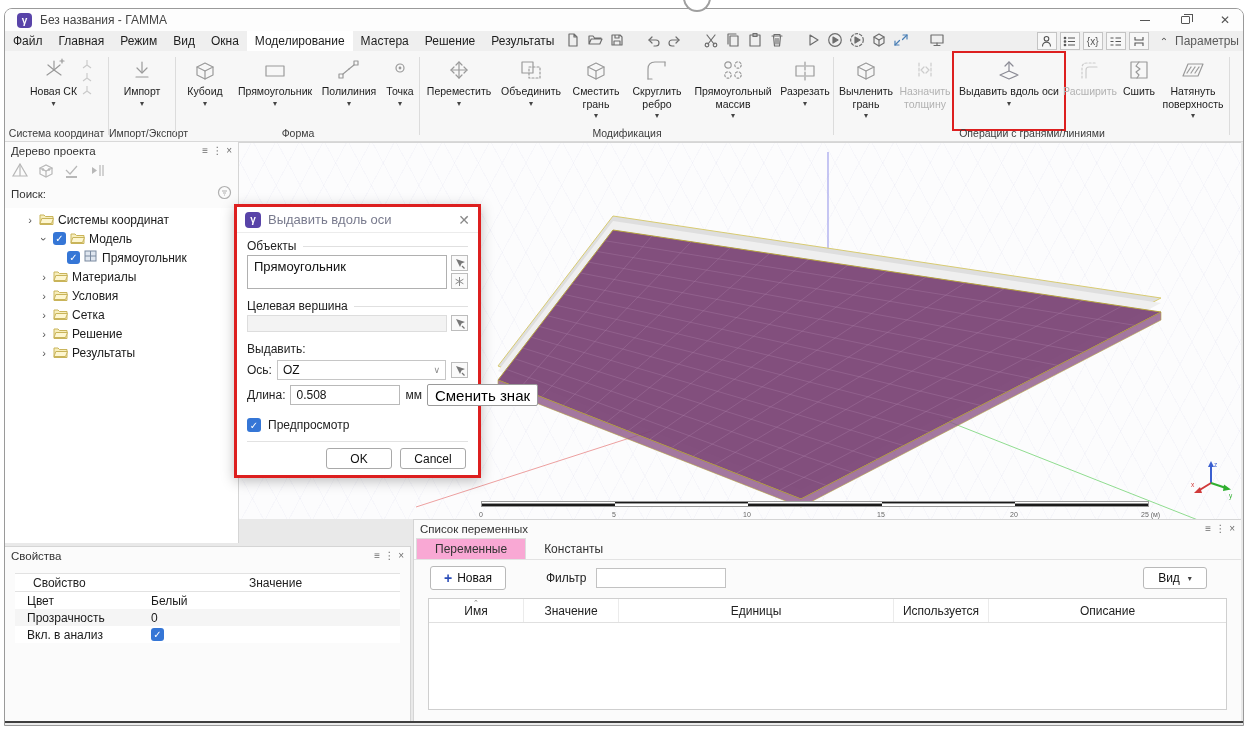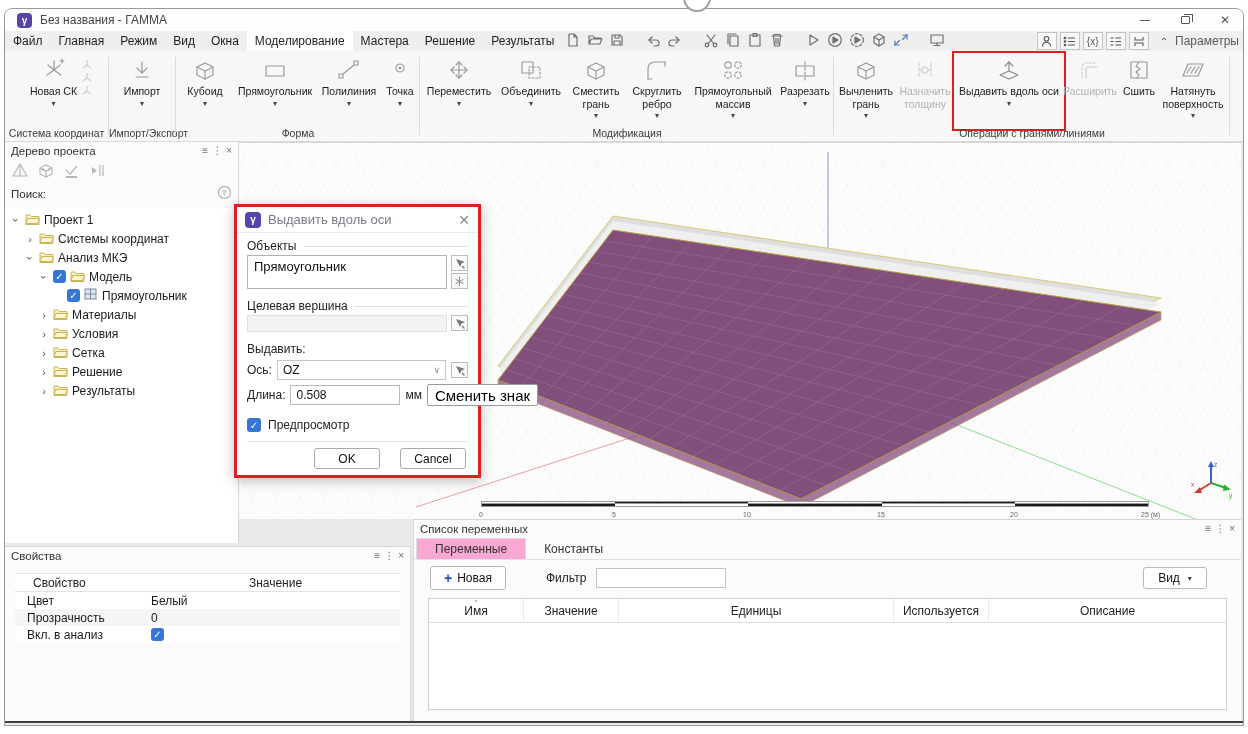--- a/index.html
+++ b/index.html
@@ -111,21 +111,21 @@
   .tv-field { flex:1; height:17px; background:#f3f3f3; border:1px solid #ddd; }
   .plain-label { font-size:12px; color:#222; }
   .axis-row, .len-row { display:flex; align-items:center; gap:5px; margin-top:4px; }
   .combo { flex:1; height:20px; border:1px solid #c6c6c6; background:#fff; display:flex; align-items:center;
     padding:0 5px; font-size:12px; color:#111; }
   .combo .chevdn { margin-left:auto; color:#8a8a8a; font-size:9px; }
   .len-input { width:110px; height:20px; border:1px solid #b9b9b9; font-size:12px; padding:0 5px; color:#111; outline:none; font-family:"Liberation Sans",sans-serif;}
   .sign-btn { height:22px; border:1px solid #9a9a9a; border-radius:2px; background:#fff; font-size:15px; padding:0 7px;
     display:flex; align-items:center; white-space:nowrap; }
   .preview-row { display:flex; align-items:center; gap:7px; margin-top:12px; }
-  .dlg-footer { height:34px; border-top:1px solid #e2e2e2; display:flex; align-items:center; justify-content:flex-end; gap:20px; padding:0 2px; }
+  .dlg-footer { height:34px; border-top:1px solid #e2e2e2; display:flex; align-items:center; justify-content:flex-end; gap:8px; padding:0 2px; }
   .dlg-btn { width:66px; height:21px; border:1px solid #a9a9a9; border-radius:3px; background:#fff; font-size:12px; color:#111;
     display:flex; align-items:center; justify-content:center; }
 
   
   .props-panel { position:absolute; left:0; top:537px; width:406px; height:175px; background:#fbfbfb;
     border-top:1px solid #d5d5d5; border-right:1px solid #d5d5d5; }
   .props-table { margin:8px 10px 0 10px; background:#fff; font-size:12px; color:#1a1a1a; }
   .prow { display:flex; height:17px; align-items:center; }
   .prow.header { height:19px; border-top:1px solid #e2e2e2; border-bottom:1px solid #e2e2e2; }
   .prow.header .pcell { color:#222; }
@@ -594,43 +594,27 @@
     </div>
     <div class="search-row">
       <span class="search-label">Поиск:</span>
       <input class="search-input" style="">
       <span class="filter-circle"><svg width="15" height="15">
             <circle cx="7.5" cy="7.5" r="6"></circle>
             <path d="M5 6h5 M6 8h3 M7 10h1"></path>
           </svg></span>
     </div>
     <div class="tree-area">
-      <div class="trow" style="padding-left:6px">
-        <span class="chev open">›</span>
-        <span><svg width="15" height="13">
-              <path d="M1 3h4l1.5 1.5H14v8H1z" fill="#f7eebc" stroke="#c9b45a"></path>
-              <path d="M1 11.5l1.8-5h11.7l-2 5z" fill="#fdf6d0" stroke="#c9b45a"></path>
-            </svg></span>
-        <span>Проект 1</span>
-      </div>
       <div class="trow" style="padding-left:20px">
         <span class="chev">›</span>
         <span><svg width="15" height="13">
               <path d="M1 3h4l1.5 1.5H14v8H1z" fill="#f7eebc" stroke="#c9b45a"></path>
               <path d="M1 11.5l1.8-5h11.7l-2 5z" fill="#fdf6d0" stroke="#c9b45a"></path>
             </svg></span>
         <span>Системы координат</span>
-      </div>
-      <div class="trow" style="padding-left:20px">
-        <span class="chev open">›</span>
-        <span><svg width="15" height="13">
-              <path d="M1 3h4l1.5 1.5H14v8H1z" fill="#f7eebc" stroke="#c9b45a"></path>
-              <path d="M1 11.5l1.8-5h11.7l-2 5z" fill="#fdf6d0" stroke="#c9b45a"></path>
-            </svg></span>
-        <span>Анализ МКЭ</span>
       </div>
       <div class="trow" style="padding-left:34px">
         <span class="chev open">›</span>
         <span class="checkbox">✓</span>
         <span><svg width="15" height="13">
               <path d="M1 3h4l1.5 1.5H14v8H1z" fill="#f7eebc" stroke="#c9b45a"></path>
               <path d="M1 11.5l1.8-5h11.7l-2 5z" fill="#fdf6d0" stroke="#c9b45a"></path>
             </svg></span>
         <span>Модель</span>
       </div>

